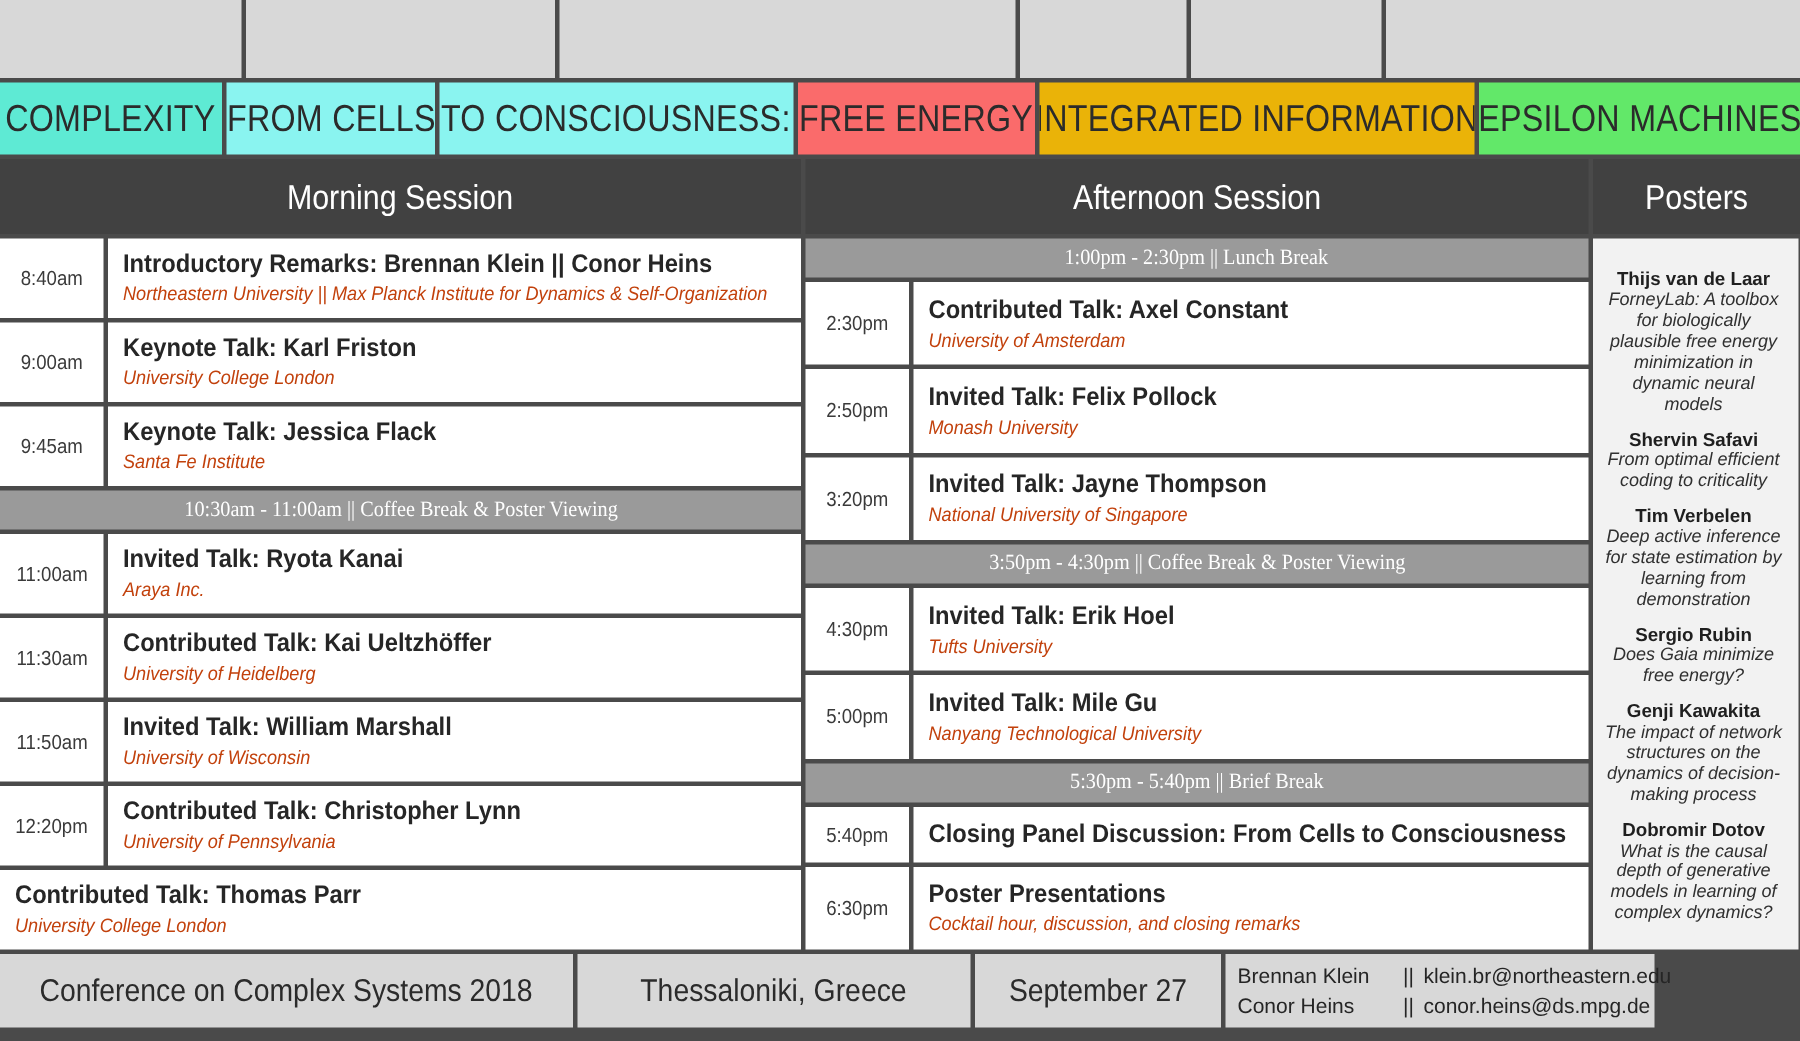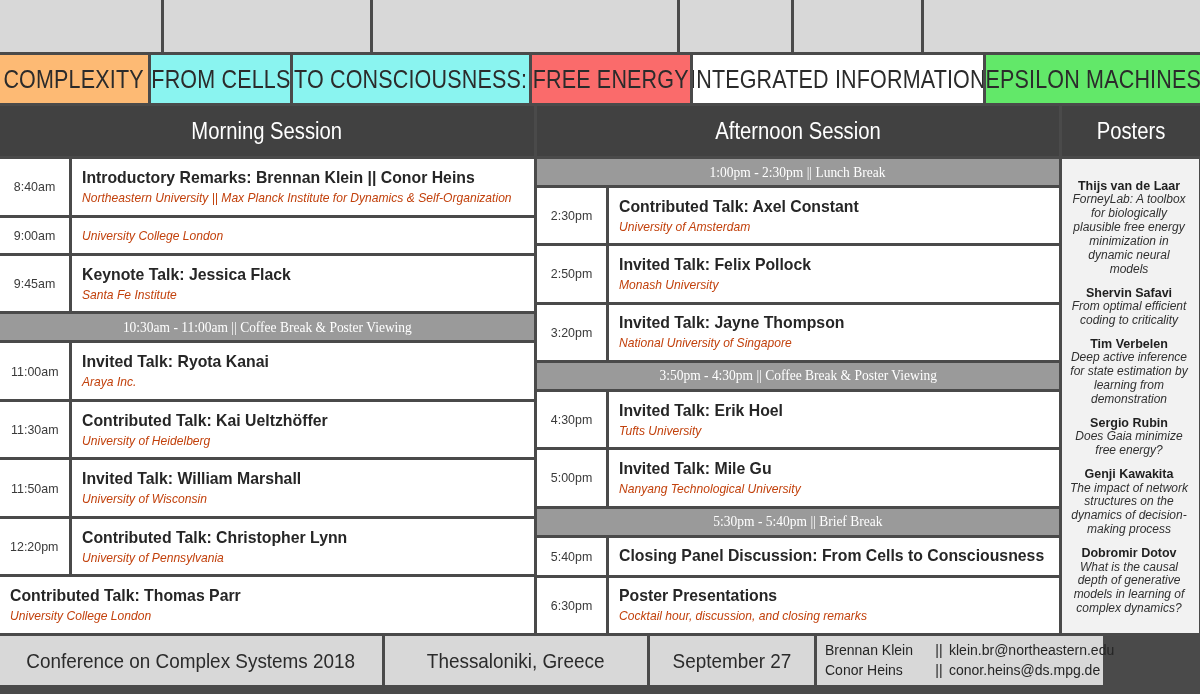--- a/index.html
+++ b/index.html
@@ -229,33 +229,33 @@
   <div class="topstrip">
     <div class="topcell" style="width:162px"></div>
     <div class="topcell" style="width:208px"></div>
     <div class="topcell" style="width:306px"></div>
     <div class="topcell" style="width:112px"></div>
     <div class="topcell" style="width:128px"></div>
     <div class="topcell" style="width:278px"></div>
   </div>
 
   <div class="banner">
-    <div class="tab" style="width:148px;background:#fdba74">
+    <div class="tab" style="width:148px;background:#5eead4">
       <span>COMPLEXITY</span>
     </div>
     <div class="tab" style="width:140px;background:#8af4f0">
       <span>FROM CELLS</span>
     </div>
     <div class="tab" style="width:236px;background:#8af4f0">
       <span>TO CONSCIOUSNESS:</span>
     </div>
     <div class="tab" style="width:159px;background:#fa6b6b">
       <span>FREE ENERGY</span>
     </div>
-    <div class="tab" style="width:290px;background:#ffffff">
+    <div class="tab" style="width:290px;background:#eab308">
       <span>INTEGRATED INFORMATION</span>
     </div>
     <div class="tab" style="width:215px;background:#62e869">
       <span>EPSILON MACHINES</span>
     </div>
   </div>
 
   <div class="sections">
     <div class="section-head" style="width:534px">
       <span>Morning Session</span>
@@ -278,20 +278,21 @@
         <div class="info-cell">
           <div class="info-title"><span>Introductory Remarks: Brennan Klein || Conor Heins</span></div>
           <div class="info-sub"><span>Northeastern University || Max Planck Institute for Dynamics &amp; Self-Organization</span></div>
         </div>
       </div>
       <div class="entry">
         <div class="time-cell">
             <span>9:00am</span>
           </div>
         <div class="info-cell">
+          <div class="info-title"><span>Keynote Talk: Karl Friston</span></div>
           <div class="info-sub"><span>University College London</span></div>
         </div>
       </div>
       <div class="entry">
         <div class="time-cell">
             <span>9:45am</span>
           </div>
         <div class="info-cell">
           <div class="info-title"><span>Keynote Talk: Jessica Flack</span></div>
           <div class="info-sub"><span>Santa Fe Institute</span></div>

